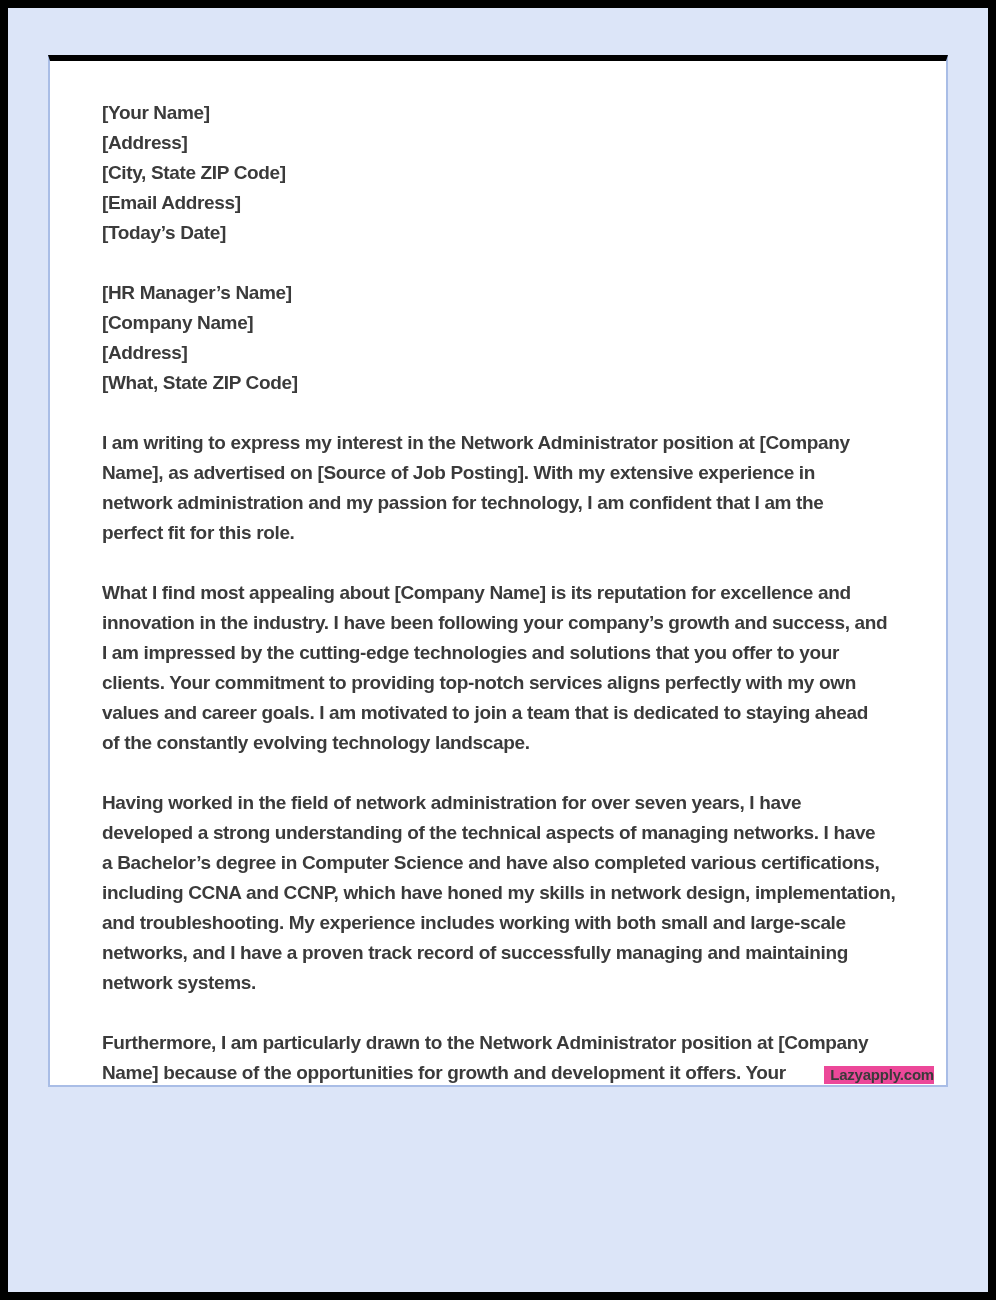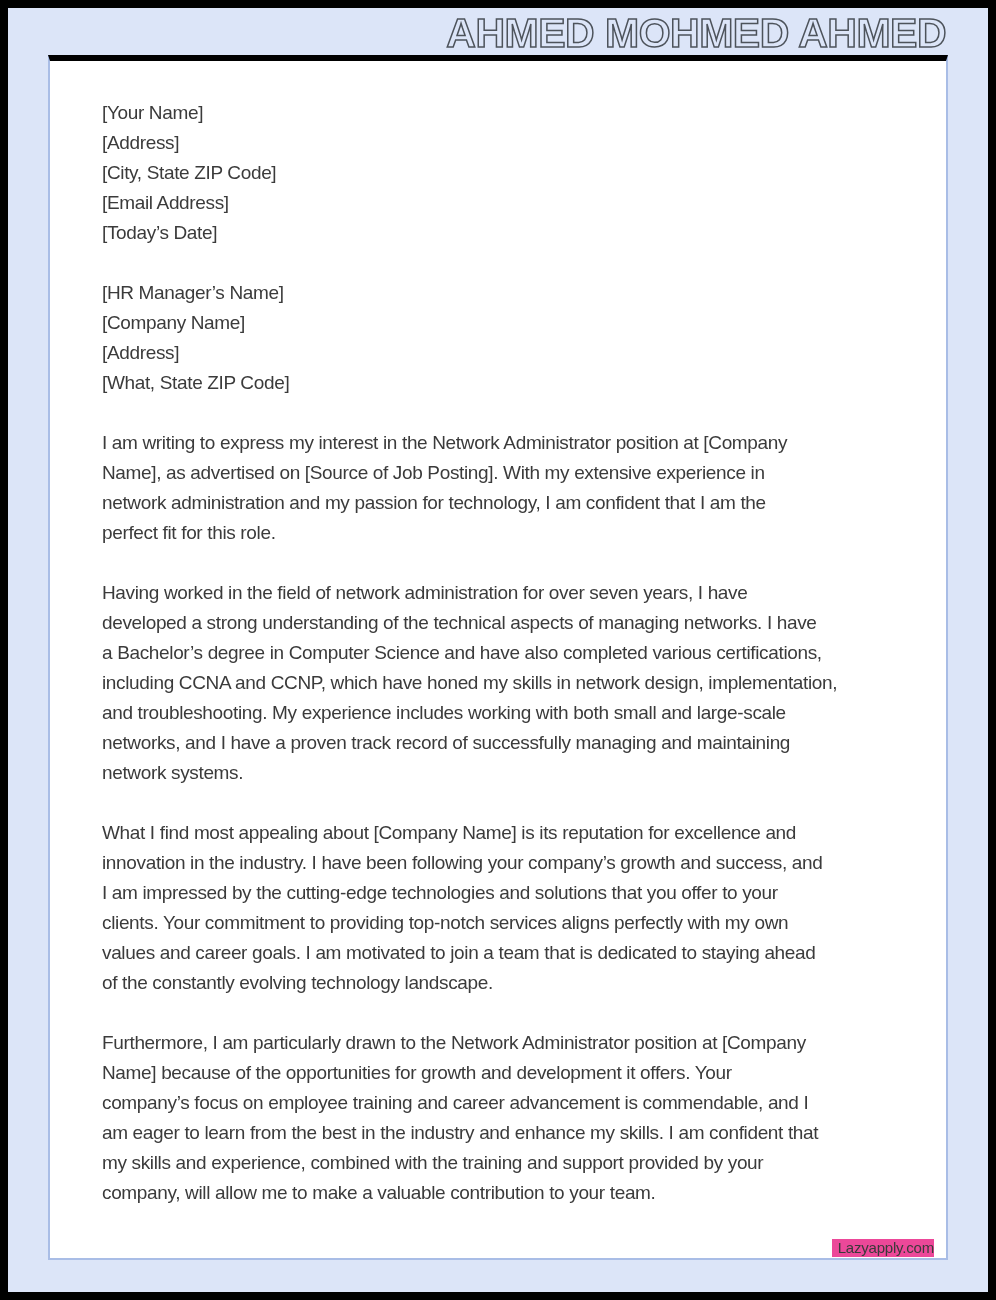--- a/index.html
+++ b/index.html
@@ -30,29 +30,30 @@
   }
   @supports not (-webkit-text-stroke: 1px black) {
     .header-name { color: #4d535b; }
   }
 
   .doc {
     position: absolute;
     left: 40px;
     top: 47px;
     width: 900px;
-    height: 1205px;
+    height: 1032px;
     box-sizing: border-box;
     background: #ffffff;
     border-top: 6px solid #000000;
     border-left: 2px solid #a9bde6;
     border-right: 2px solid #a9bde6;
     border-bottom: 2px solid #a9bde6;
     padding: 37px 36px 0 52px;
     overflow: hidden;
+    font-weight: bold;
   }
 
   .letter {
     font-size: 19px;
     line-height: 30px;
     letter-spacing: -0.35px;
     color: #3b3b3b;
   }
 
   .block {
@@ -70,21 +71,20 @@
     color: #3a3a3a;
     background: #ec4899;
     padding-left: 6px;
   }
 </style>
 </head>
 <body>
 
 <div class="frame">
 
-  <div class="header-name">AHMED MOHMED AHMED</div>
 
   <div class="doc">
     <div class="letter">
 
       <div class="block">[Your Name]
 [Address]
 [City, State ZIP Code]
 [Email Address]
 [Today’s Date]</div>
 
@@ -92,34 +92,34 @@
 [Company Name]
 [Address]
 [What, State ZIP Code]</div>
 
 
       <div class="block">I am writing to express my interest in the Network Administrator position at [Company
 Name], as advertised on [Source of Job Posting]. With my extensive experience in
 network administration and my passion for technology, I am confident that I am the
 perfect fit for this role.</div>
 
+      <div class="block">What I find most appealing about [Company Name] is its reputation for excellence and
+innovation in the industry. I have been following your company’s growth and success, and
+I am impressed by the cutting-edge technologies and solutions that you offer to your
+clients. Your commitment to providing top-notch services aligns perfectly with my own
+values and career goals. I am motivated to join a team that is dedicated to staying ahead
+of the constantly evolving technology landscape.</div>
+
       <div class="block">Having worked in the field of network administration for over seven years, I have
 developed a strong understanding of the technical aspects of managing networks. I have
 a Bachelor’s degree in Computer Science and have also completed various certifications,
 including CCNA and CCNP, which have honed my skills in network design, implementation,
 and troubleshooting. My experience includes working with both small and large-scale
 networks, and I have a proven track record of successfully managing and maintaining
 network systems.</div>
-
-      <div class="block">What I find most appealing about [Company Name] is its reputation for excellence and
-innovation in the industry. I have been following your company’s growth and success, and
-I am impressed by the cutting-edge technologies and solutions that you offer to your
-clients. Your commitment to providing top-notch services aligns perfectly with my own
-values and career goals. I am motivated to join a team that is dedicated to staying ahead
-of the constantly evolving technology landscape.</div>
 
       <div class="block">Furthermore, I am particularly drawn to the Network Administrator position at [Company
 Name] because of the opportunities for growth and development it offers. Your
 company’s focus on employee training and career advancement is commendable, and I
 am eager to learn from the best in the industry and enhance my skills. I am confident that
 my skills and experience, combined with the training and support provided by your
 company, will allow me to make a valuable contribution to your team.</div>
 
     </div>
 

